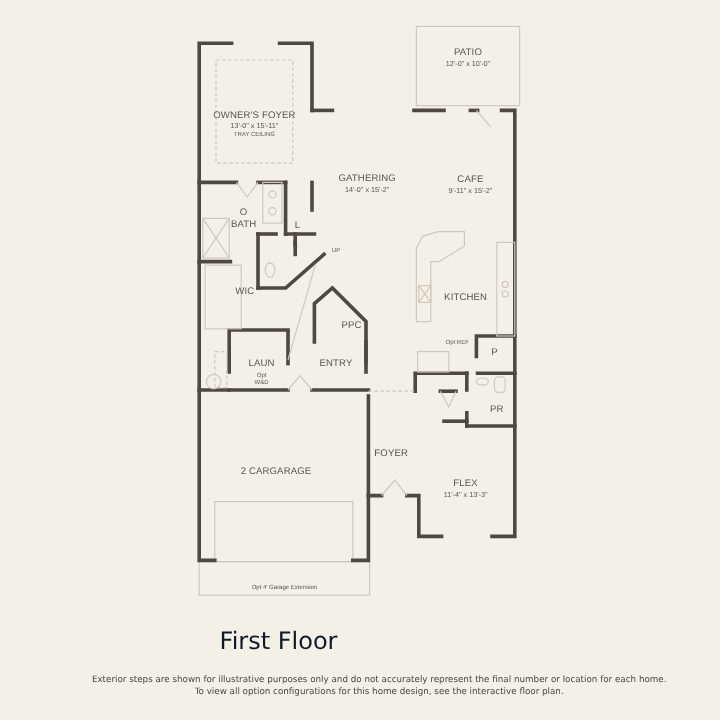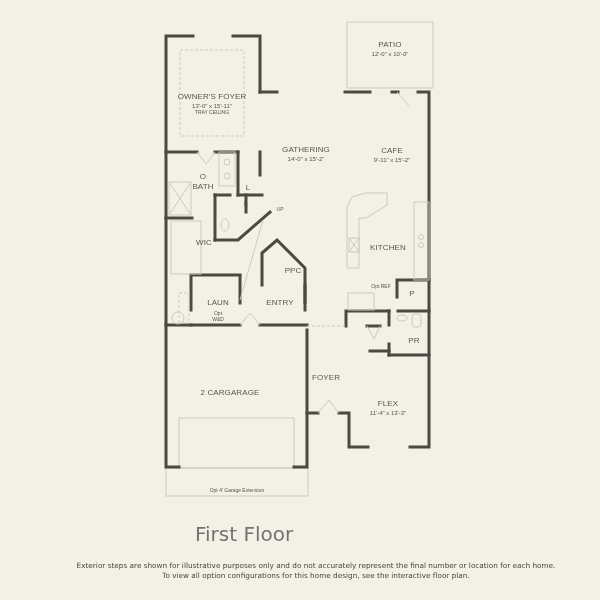--- a/index.html
+++ b/index.html
@@ -6,21 +6,21 @@
   body { width:600px; height:600px; background:#f3f0e6; position:relative; overflow:hidden; font-family:"Liberation Sans", sans-serif; color:#5a5550; }
   svg.plan { position:absolute; left:0; top:0; width:600px; height:600px; }
   .wall { stroke:#4e4842; stroke-width:3; fill:none; stroke-linecap:square; }
   .thin { stroke:#cfc9bd; stroke-width:1; fill:none; }
   .dash { stroke:#cfc9bd; stroke-width:1; fill:none; stroke-dasharray:3,2; }
   .lbl { position:absolute; text-align:center; font-family:"Liberation Sans", sans-serif; color:#5a5550; white-space:nowrap; transform:translateX(-50%); }
   .room { font-size:8px; letter-spacing:0.1px; }
   .dim { font-size:6px; display:block; }
   .note { font-size:5px; display:block; }
   .small { font-size:5px; }
-  .title { position:absolute; left:183px; top:522px; font-size:20px; color:#737373; font-family:"DejaVu Sans", sans-serif;margin-left:12px; }
+  .title { position:absolute; left:183px; top:522px; font-size:20px; color:#0f172a; font-family:"DejaVu Sans", sans-serif; }
   .disc { position:absolute; left:0; width:600px; top:561px; text-align:center; font-size:7.3px; line-height:10px; color:#4a4540; font-family:"DejaVu Sans", sans-serif; }
   .disc div { white-space:nowrap;padding-left:32px; }
 </style>
 </head>
 <body>
 
 <svg class="plan" viewBox="0 0 600 600">
 
   <rect x="347" y="22" width="86" height="66" class="thin"></rect>
 

